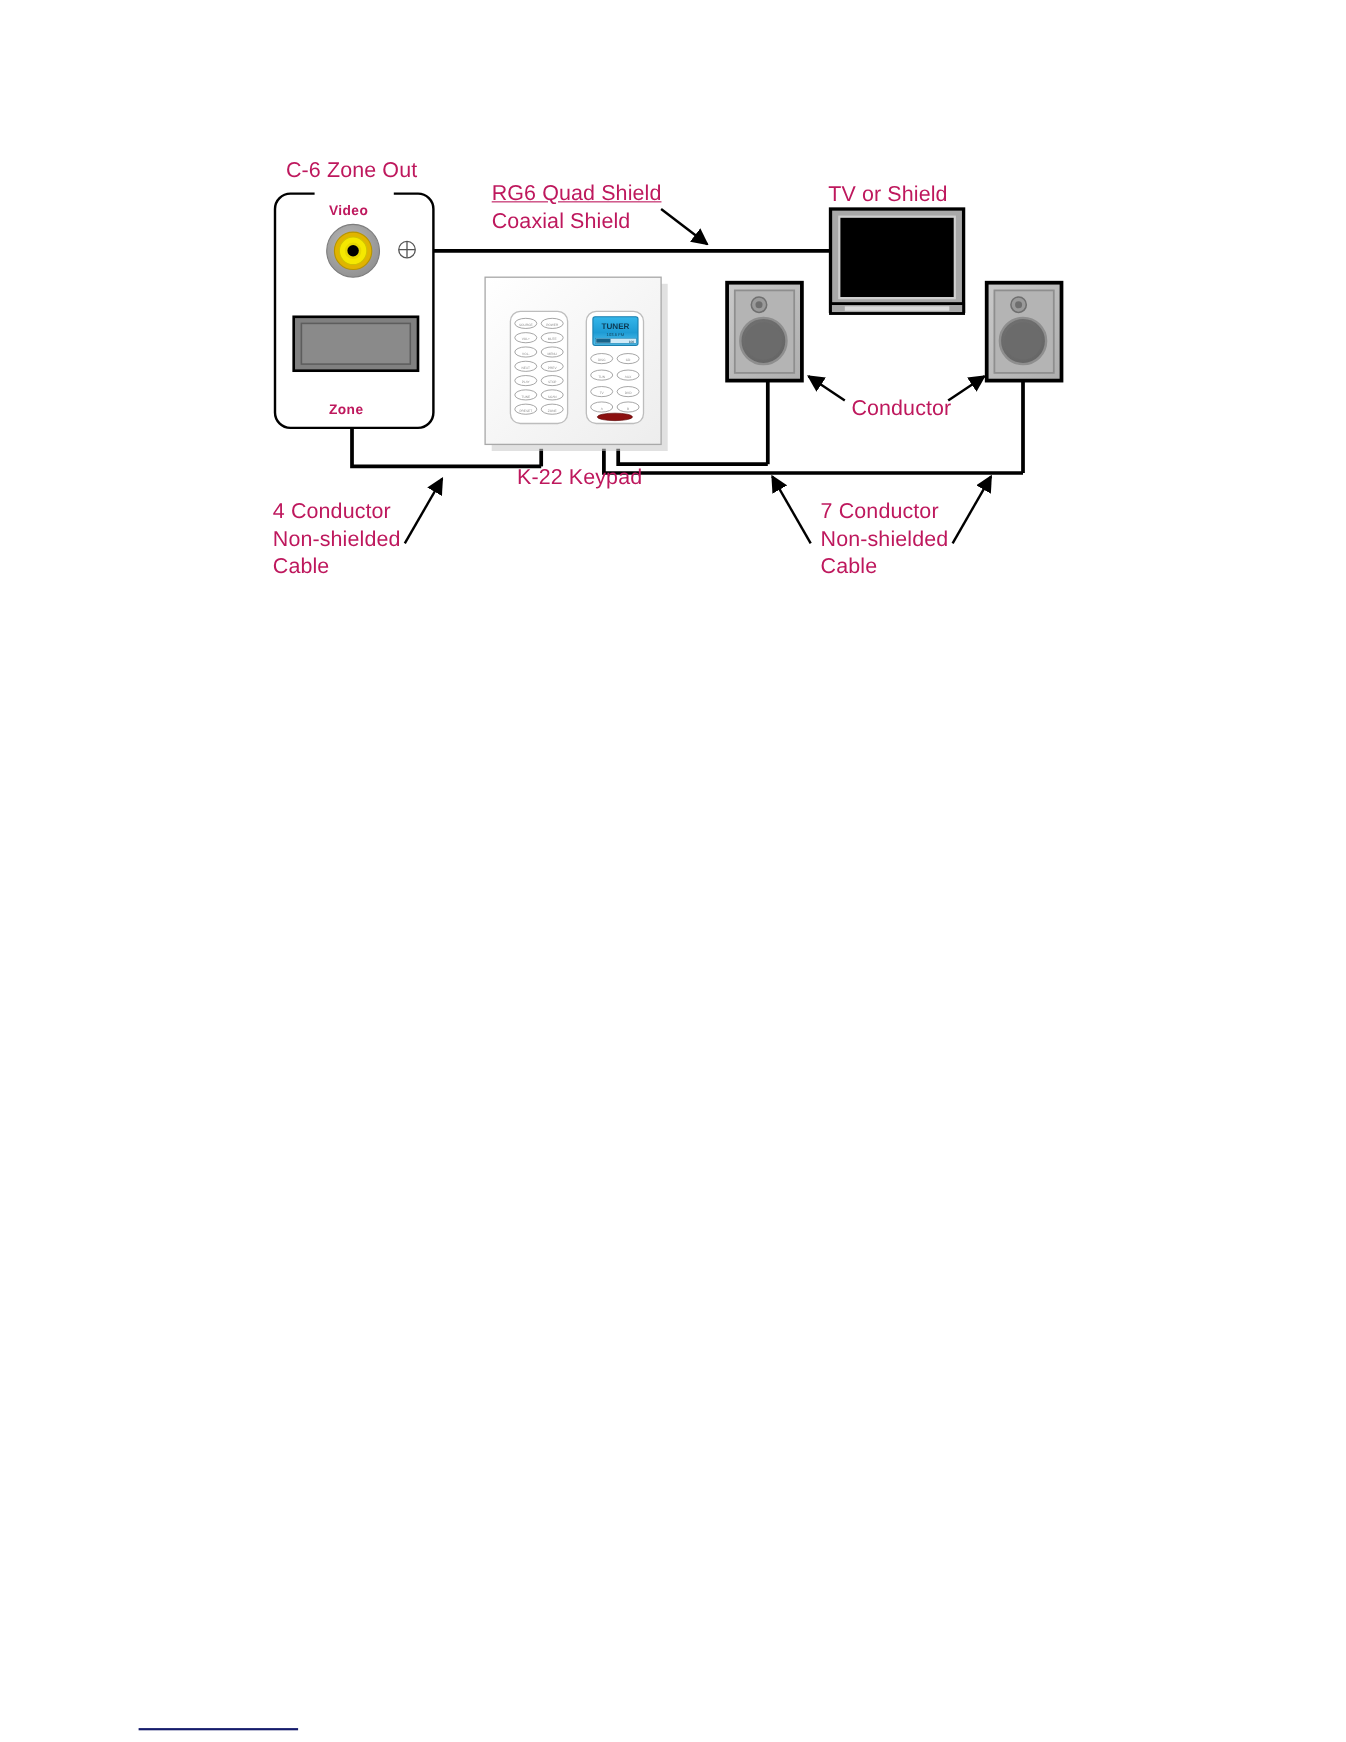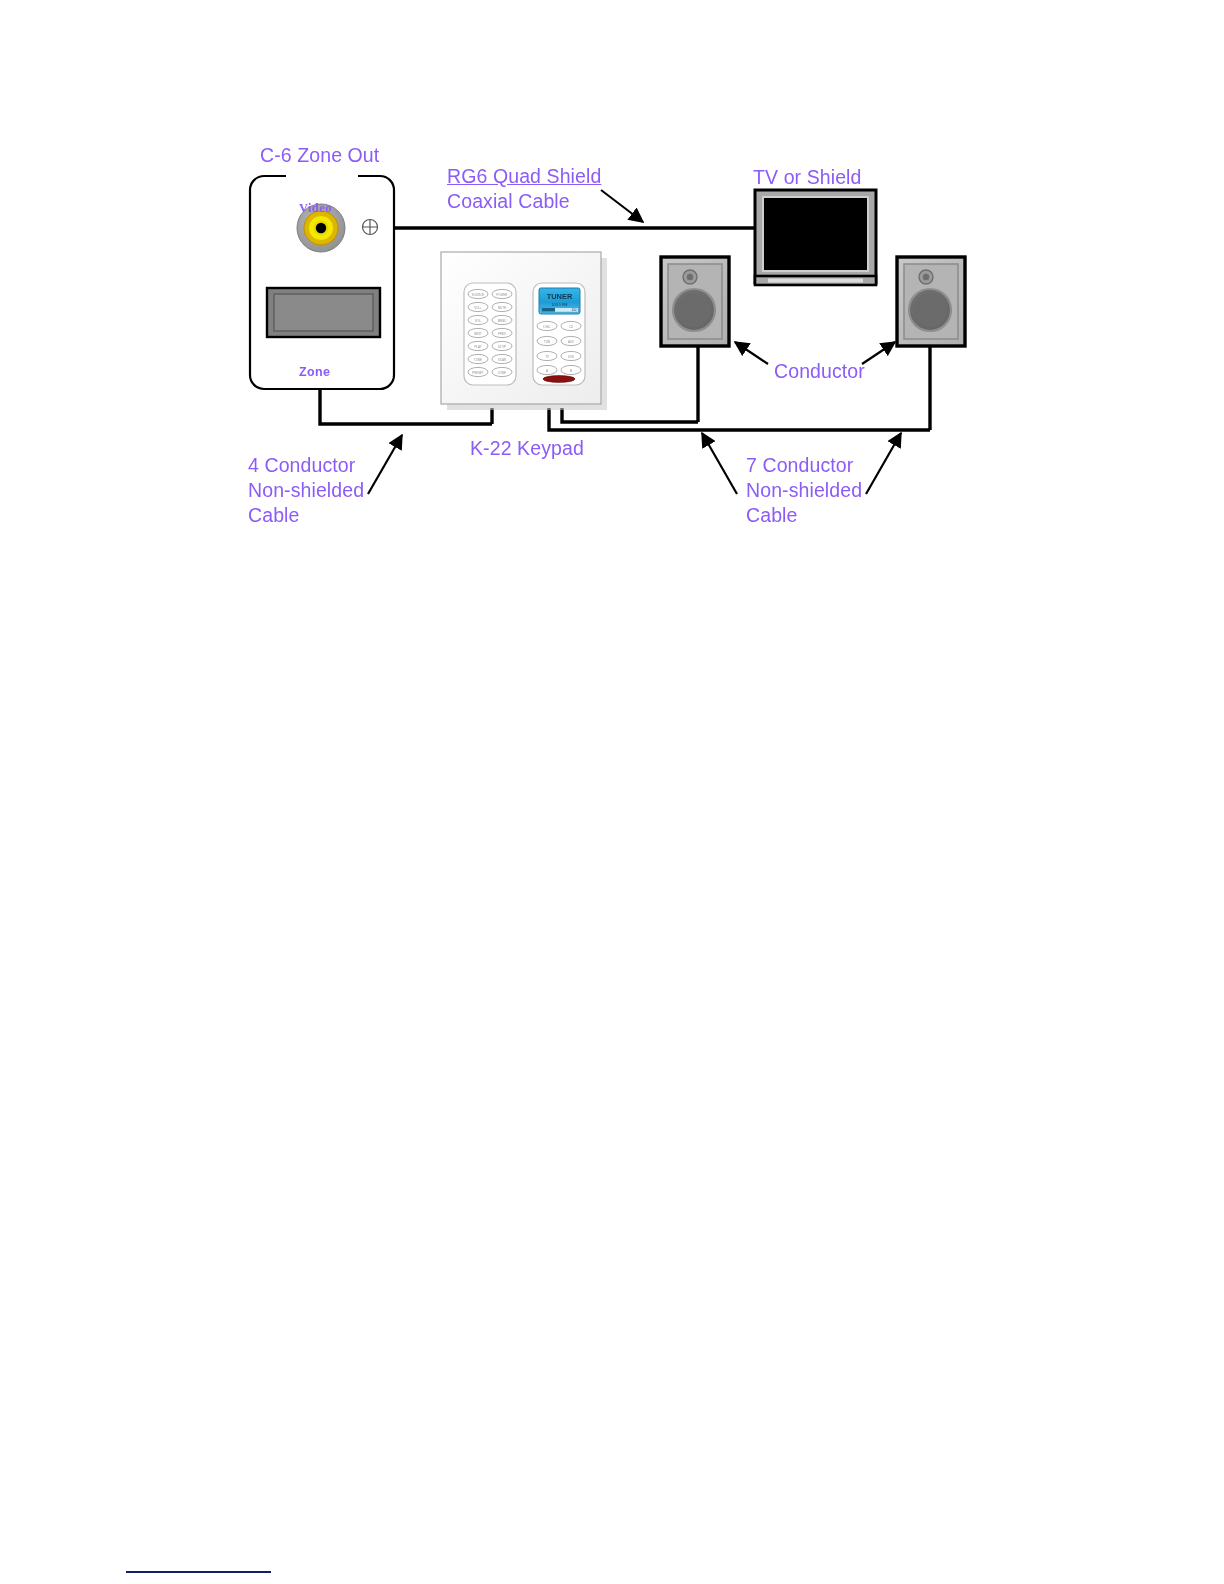--- a/index.html
+++ b/index.html
@@ -2,21 +2,21 @@
 <html><head>
 <meta charset="utf-8">
 <title>C-6 Zone Out Wiring Diagram</title>
 <style>
   html,body{margin:0;padding:0;background:#ffffff;}
   body{
     width:1224px;height:1584px;position:relative;overflow:hidden;
     font-family:"Liberation Sans", sans-serif;color:#000;
   }
   #diagram{position:absolute;left:0;top:0;width:1224px;height:1584px;}
-  .lbl{position:absolute;font-family:"Liberation Sans",sans-serif;color:#8b5cf6;
+  .lbl{position:absolute;font-family:"Liberation Sans",sans-serif;color:#be185d;
        font-size:19.5px;line-height:24.5px;white-space:pre;letter-spacing:.1px;}
   .lbl-sm{font-size:12.5px;font-weight:bold;letter-spacing:.4px;}
   .footer-rule{position:absolute;left:126px;top:1571px;width:145px;height:2px;
        background:#151b6b;}
 </style>
 </head>
 <body>
 
 <svg id="diagram" viewBox="0 0 1224 1584" xmlns="http://www.w3.org/2000/svg">
 
@@ -197,32 +197,32 @@
     <line x1="768" y1="364" x2="735" y2="342" marker-end="url(#arrowHead)"></line>
     <line x1="862" y1="364" x2="895" y2="342" marker-end="url(#arrowHead)"></line>
     <line x1="368" y1="494" x2="402" y2="435" marker-end="url(#arrowHead)"></line>
     <line x1="737" y1="494" x2="702" y2="433" marker-end="url(#arrowHead)"></line>
     <line x1="866" y1="494" x2="901" y2="433" marker-end="url(#arrowHead)"></line>
   </g>
 </svg>
 
 <div class="lbl" style="left:260px;top:143px;">C-6 Zone Out</div>
 
-<div class="lbl lbl-sm" style="left:299px;top:196px;font-family:Liberation Serif, serif;">Video</div>
+<div class="lbl lbl-sm" style="left:299px;top:179px;">Video</div>
 
 <div class="lbl lbl-sm" style="left:299px;top:360px;">Zone</div>
 
 <div class="lbl" style="left:447px;top:164px;text-decoration:underline;">RG6 Quad Shield</div>
-<div class="lbl" style="left:447px;top:189px;">Coaxial Cable</div>
+<div class="lbl" style="left:447px;top:189px;">Coaxial Shield</div>
 
 <div class="lbl" style="left:753px;top:165px;">TV or Shield</div>
 
 <div class="lbl" style="left:774px;top:359px;">Conductor</div>
 
-<div class="lbl" style="left:470px;top:436px;">K-22 Keypad</div>
+<div class="lbl" style="left:470px;top:422px;">K-22 Keypad</div>
 
 <div class="lbl" style="left:248px;top:453px;">4 Conductor</div>
 <div class="lbl" style="left:248px;top:478px;">Non-shielded</div>
 <div class="lbl" style="left:248px;top:503px;">Cable</div>
 
 <div class="lbl" style="left:746px;top:453px;">7 Conductor</div>
 <div class="lbl" style="left:746px;top:478px;">Non-shielded</div>
 <div class="lbl" style="left:746px;top:503px;">Cable</div>
 
 <div class="footer-rule"></div>

